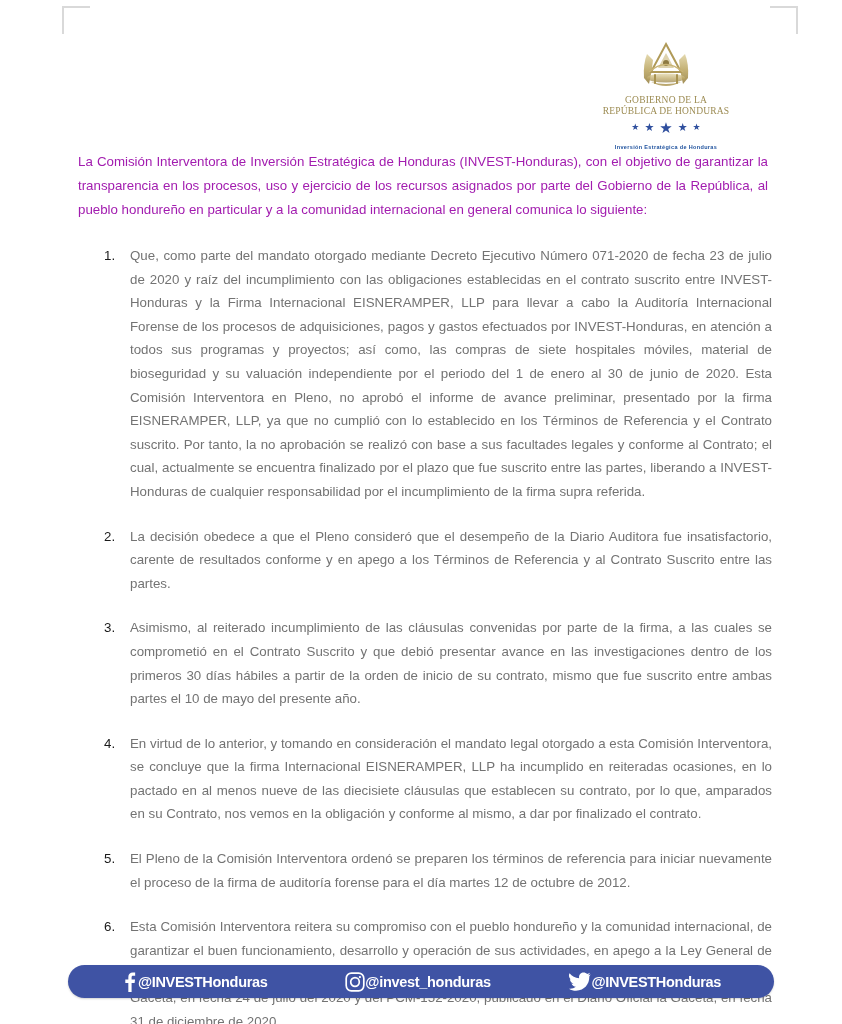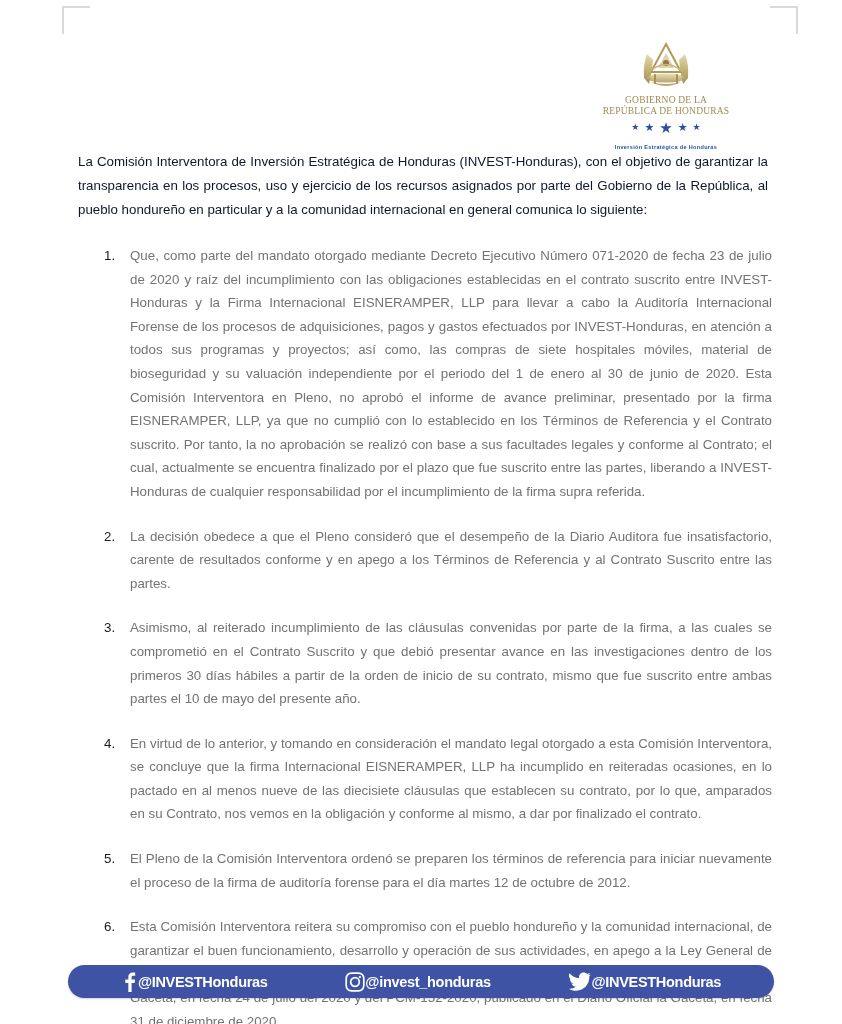--- a/index.html
+++ b/index.html
@@ -119,21 +119,21 @@
     font-weight: 700;
     text-transform: none;
   }
 
   
   .intro {
     margin: 0 74px 0 78px;
     font-size: 13.3px;
     line-height: 24px;
     text-align: justify;
-    color: #0f172a;
+    color: #a21caf;
   }
 
   ol.clauses {
     margin: 22px 70px 0 104px;
     padding: 0;
     list-style: none;
     counter-reset: clause;
   }
   ol.clauses > li {
     counter-increment: clause;

